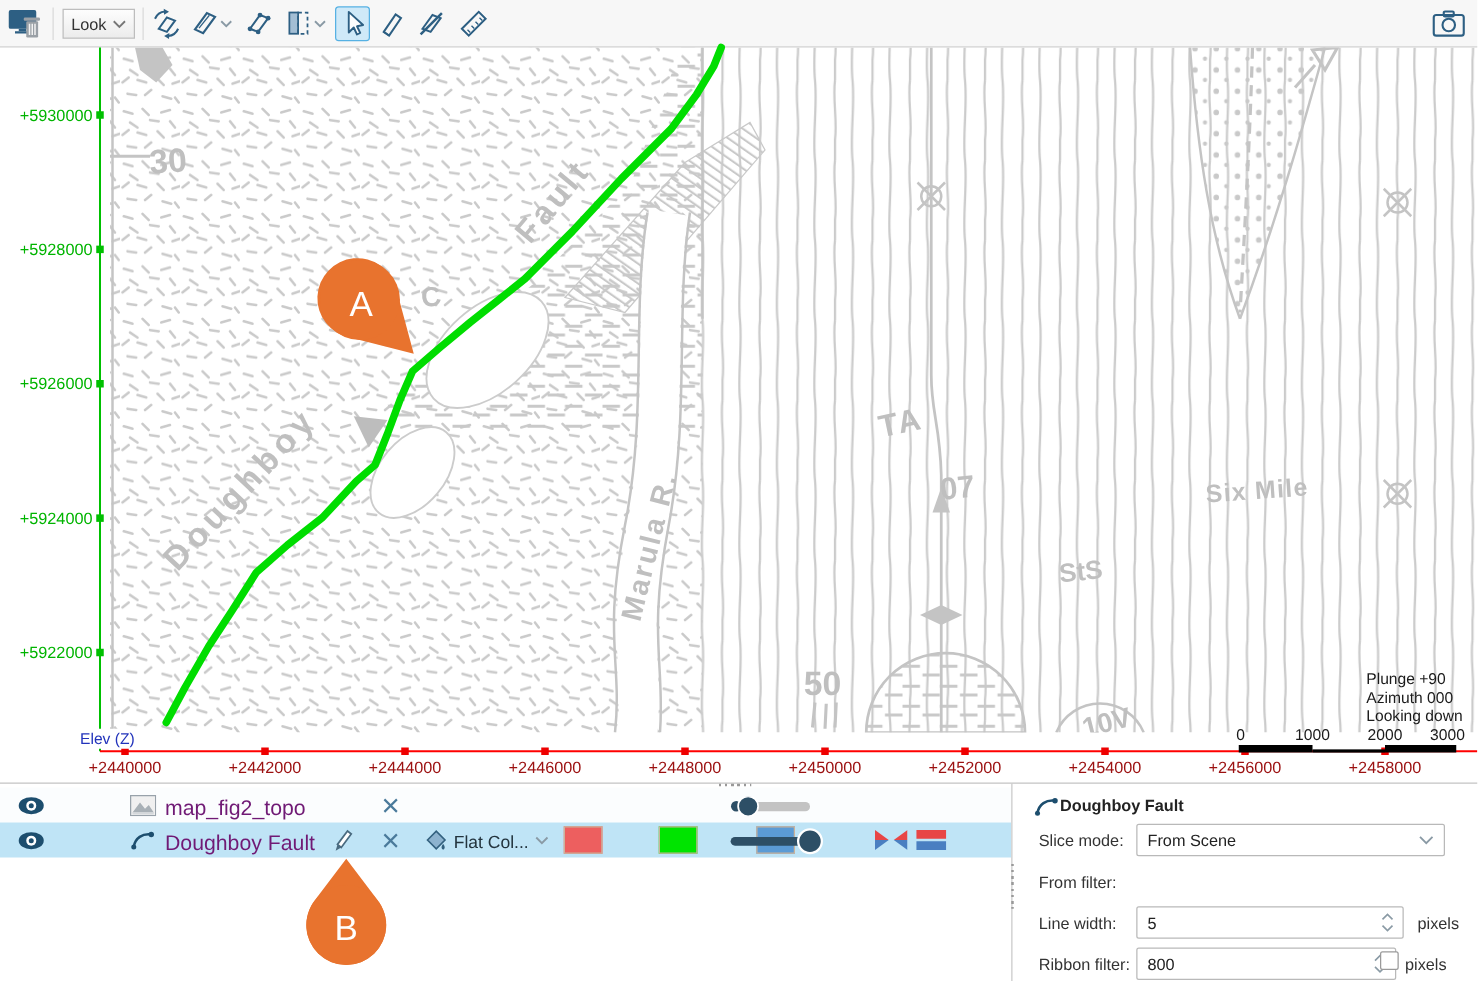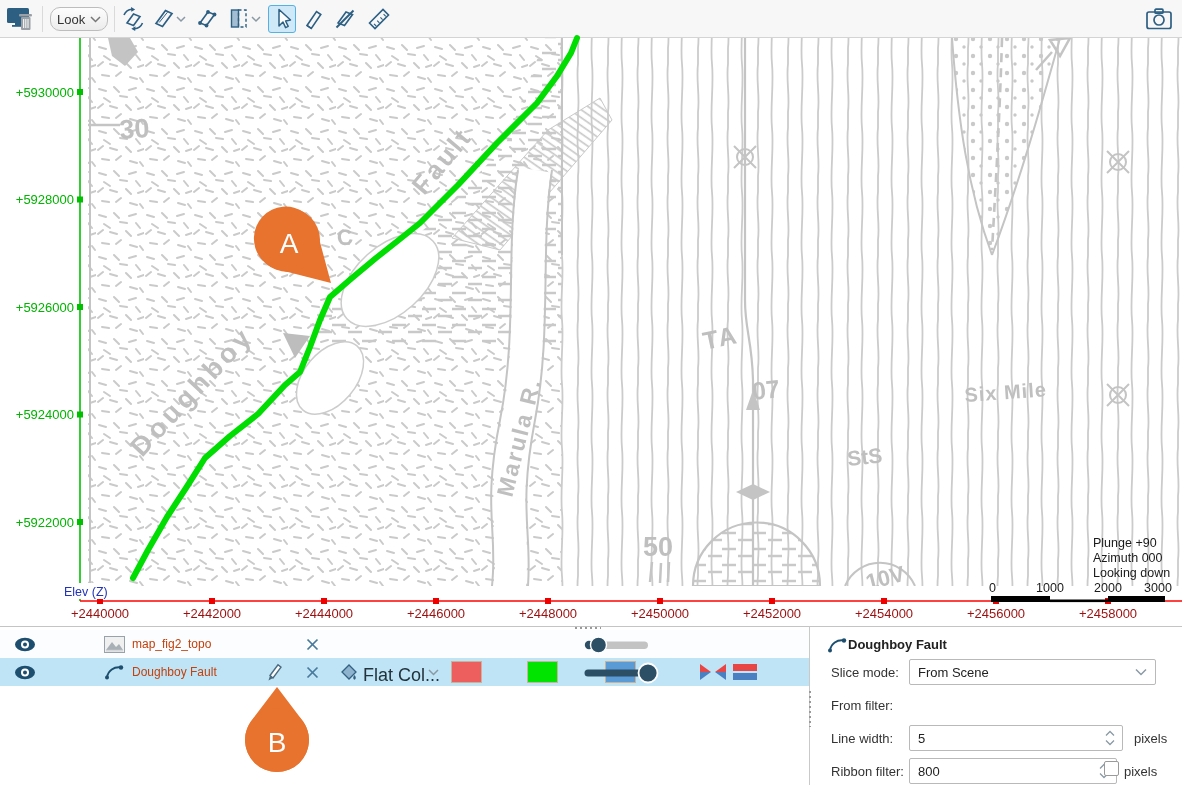--- a/index.html
+++ b/index.html
@@ -8,21 +8,21 @@
   #app { position:relative; width:1182px; height:785px; background:#fff; }
 
   
   #toolbar { position:absolute; left:0; top:0; width:1182px; height:38px;
              background:#f7f7f7; border-bottom:1px solid #d4d4d4; z-index:20; }
   .tbtn { position:absolute; top:5px; width:28px; height:28px; display:flex;
           align-items:center; justify-content:center; cursor:pointer; }
   .tsep { position:absolute; top:6px; width:1px; height:26px; background:#dadada; }
   #look-dd { position:absolute; left:50px; top:7px; width:58px; height:24px;
              background:linear-gradient(#fdfdfd,#ececec); border:1px solid #bdbdbd;
-             border-radius:10px; display:flex; align-items:center; padding:0 6px;
+             border-radius:0; display:flex; align-items:center; padding:0 6px;
              font-size:13px; color:#333; }
   #look-dd .chev { margin-left:auto; }
   .sel-tool { background:#cfe9f8 !important; border:1.5px solid #56b1e3; border-radius:3px; }
   #camera-btn { left:1140px; width:38px; }
 
   
   #scene-viewport { position:absolute; left:0; top:38px; width:1182px; height:587px;
                     background:#fff; z-index:1; }
   #scene-overlay { position:absolute; left:0; top:0; width:1182px; height:785px;
                    z-index:30; pointer-events:none; }
@@ -30,21 +30,21 @@
   
   #shape-list { position:absolute; left:0; top:626px; width:809px; height:159px;
                 background:#fff; border-top:1px solid #c4c4c4; z-index:15; }
   #hgrip { position:absolute; left:575px; top:0px; width:26px; height:2px;
            background:repeating-linear-gradient(90deg,#999 0 2px,transparent 2px 5px); }
   .srow { position:absolute; left:0; width:809px; height:28px; }
   #srow-0 { top:3px; background:#fbfdfe; }
   #srow-1 { top:31px; background:#bfe4f6; }
   .srow .eye { position:absolute; left:14px; top:7px; }
   .srow .typeicon { position:absolute; left:104px; top:6px; }
-  .srow .rlabel { position:absolute; left:132px; top:7px; font-size:12px; color:#c2410c; }
+  .srow .rlabel { position:absolute; left:132px; top:7px; font-size:17px; color:#701a75; }
   .srow .xclose { position:absolute; left:306px; top:8px; cursor:pointer; }
   .swatch { position:absolute; top:3px; width:31px; height:22px;
             border:1px solid #cbb39b; cursor:pointer; }
 
   #props { position:absolute; left:809px; top:626px; width:373px; height:159px;
            background:#fff; border-top:1px solid #c4c4c4; border-left:1px solid #c9c9c9;
            z-index:15; font-size:13px; color:#333; }
   #vgrip { position:absolute; left:-1px; top:64px; width:2px; height:36px;
            background:repeating-linear-gradient(#999 0 2px,transparent 2px 5px); }
   .plabel { position:absolute; left:21px; white-space:nowrap; }
@@ -210,21 +210,21 @@
         <polygon points="4,13.5 7,16 2.5,18.5" fill="#4a6b80"></polygon>
       </svg>
       <svg class="xclose" width="13" height="13">
         <line x1="1.5" y1="1.5" x2="11.5" y2="11.5" stroke="#4a7a9b" stroke-width="1.7"></line>
         <line x1="11.5" y1="1.5" x2="1.5" y2="11.5" stroke="#4a7a9b" stroke-width="1.7"></line>
       </svg>
       <svg style="position:absolute; left:339px; top:5px" width="19" height="19">
         <path d="M3 9 L10 2 L17 9 L10 16 Z" fill="#8db3cf" stroke="#33617f" stroke-width="1.3"></path>
         <path d="M15.5 12 q2.6 3.2 0 4.8 q-2.6 -1.6 0 -4.8" fill="#33617f"></path>
       </svg>
-      <span style="position:absolute; left:363px; top:7px; font-size:18px; color:#22333d">Flat Col...</span>
+      <span style="position:absolute; left:363px; top:7px; font-size:14px; color:#22333d">Flat Col...</span>
       <svg style="position:absolute; left:428px; top:11px" width="11" height="7">
         <polyline points="1,1 5.5,5.5 10,1" fill="none" stroke="#8a9aa5" stroke-width="1.5"></polyline>
       </svg>
       <div class="swatch" style="left: 451px; background: rgb(237, 95, 95);"></div>
       <div class="swatch" style="left: 527px; background: rgb(0, 228, 0);"></div>
       <div class="swatch" style="left: 605px; background: rgb(91, 155, 213);"></div>
       <svg style="position:absolute; left:584px; top:4px; left:584px" width="82" height="22" transform="">
         <line x1="4" y1="11" x2="56" y2="11" stroke="#2d4f66" stroke-width="7" stroke-linecap="round"></line>
         <circle cx="64" cy="11" r="9.5" fill="#2d4f66" stroke="#fff" stroke-width="1.8"></circle>
       </svg>

